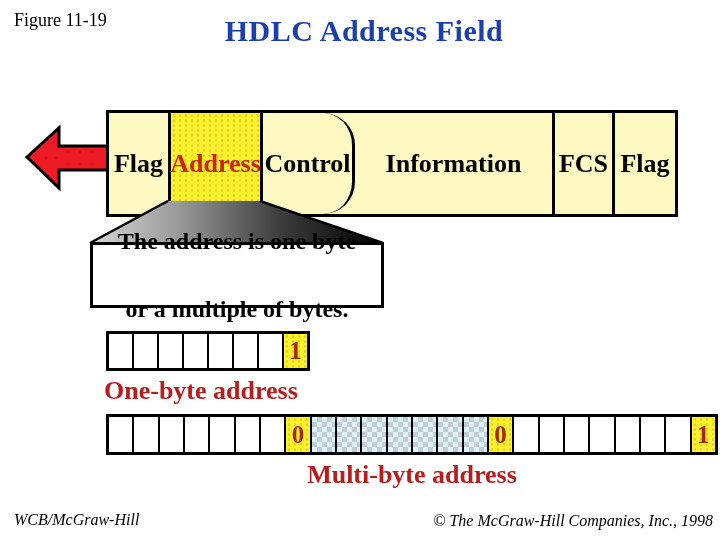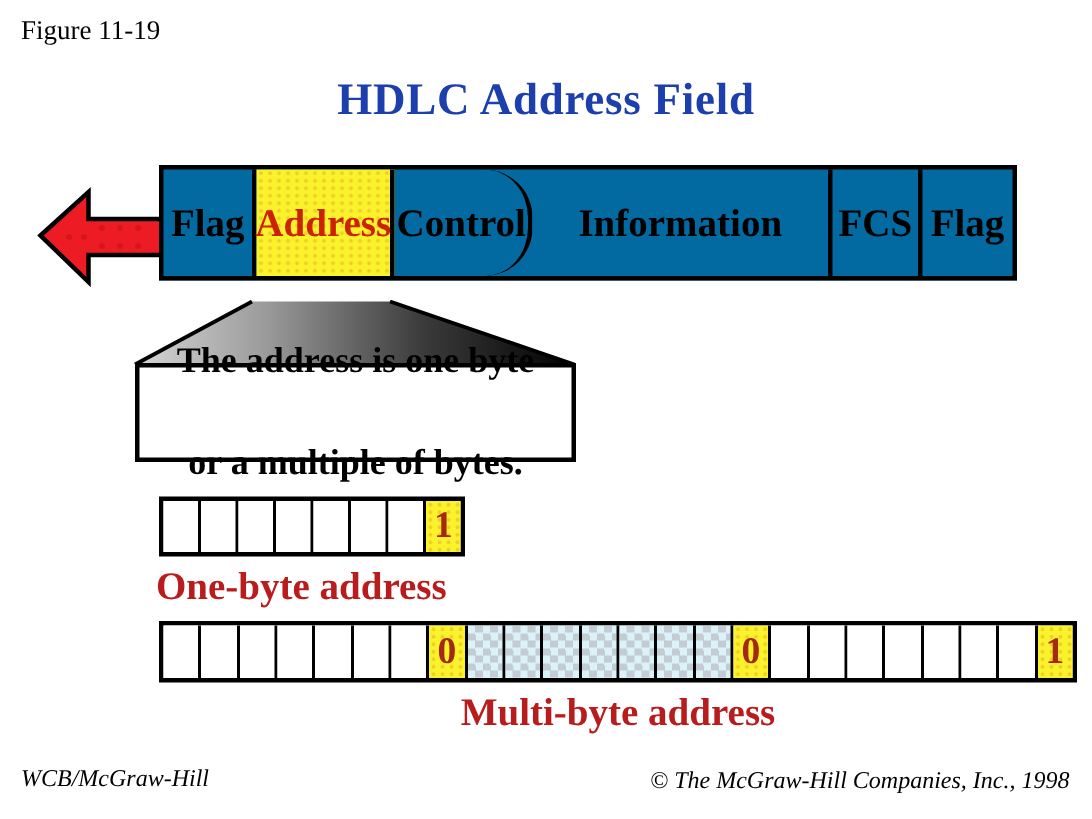--- a/index.html
+++ b/index.html
@@ -3,26 +3,26 @@
 <meta charset="utf-8">
 <style>
   html,body{margin:0;padding:0;background:#fff;}
   .page{
     position:relative;width:728px;height:546px;background:#ffffff;
     font-family:"Liberation Serif","DejaVu Serif",serif;overflow:hidden;
   }
   .figure-label{position:absolute;left:14px;top:10px;font-size:18px;color:#000;}
   .slide-title{
     position:absolute;left:0;right:0;top:14px;text-align:center;
-    font-size:30px;font-weight:bold;color:#1C3FAD;letter-spacing:0.5px;margin-top:36px;
+    font-size:30px;font-weight:bold;color:#1C3FAD;letter-spacing:0.5px;
   }
   
   .frame-row{
-    position:absolute;left:106px;top:110px;width:572px;height:77px;
-    display:flex;border:3px solid #000;box-sizing:border-box;background:#0369a1;
+    position:absolute;left:106px;top:110px;width:572px;height:107px;
+    display:flex;border:3px solid #000;box-sizing:border-box;background:#fef9c3;
   }
   .frame-cell{
     border-right:3px solid #000;display:flex;align-items:center;justify-content:center;
     font-weight:bold;font-size:26px;color:#000;box-sizing:border-box;white-space:nowrap;
   }
   .frame-cell:last-child{border-right:none;}
   .w-flag1{width:62px;}
   .w-address{width:92px;}
   .w-control{width:92px;border-radius:32px;}
   .w-info{width:206px;flex:1;}

